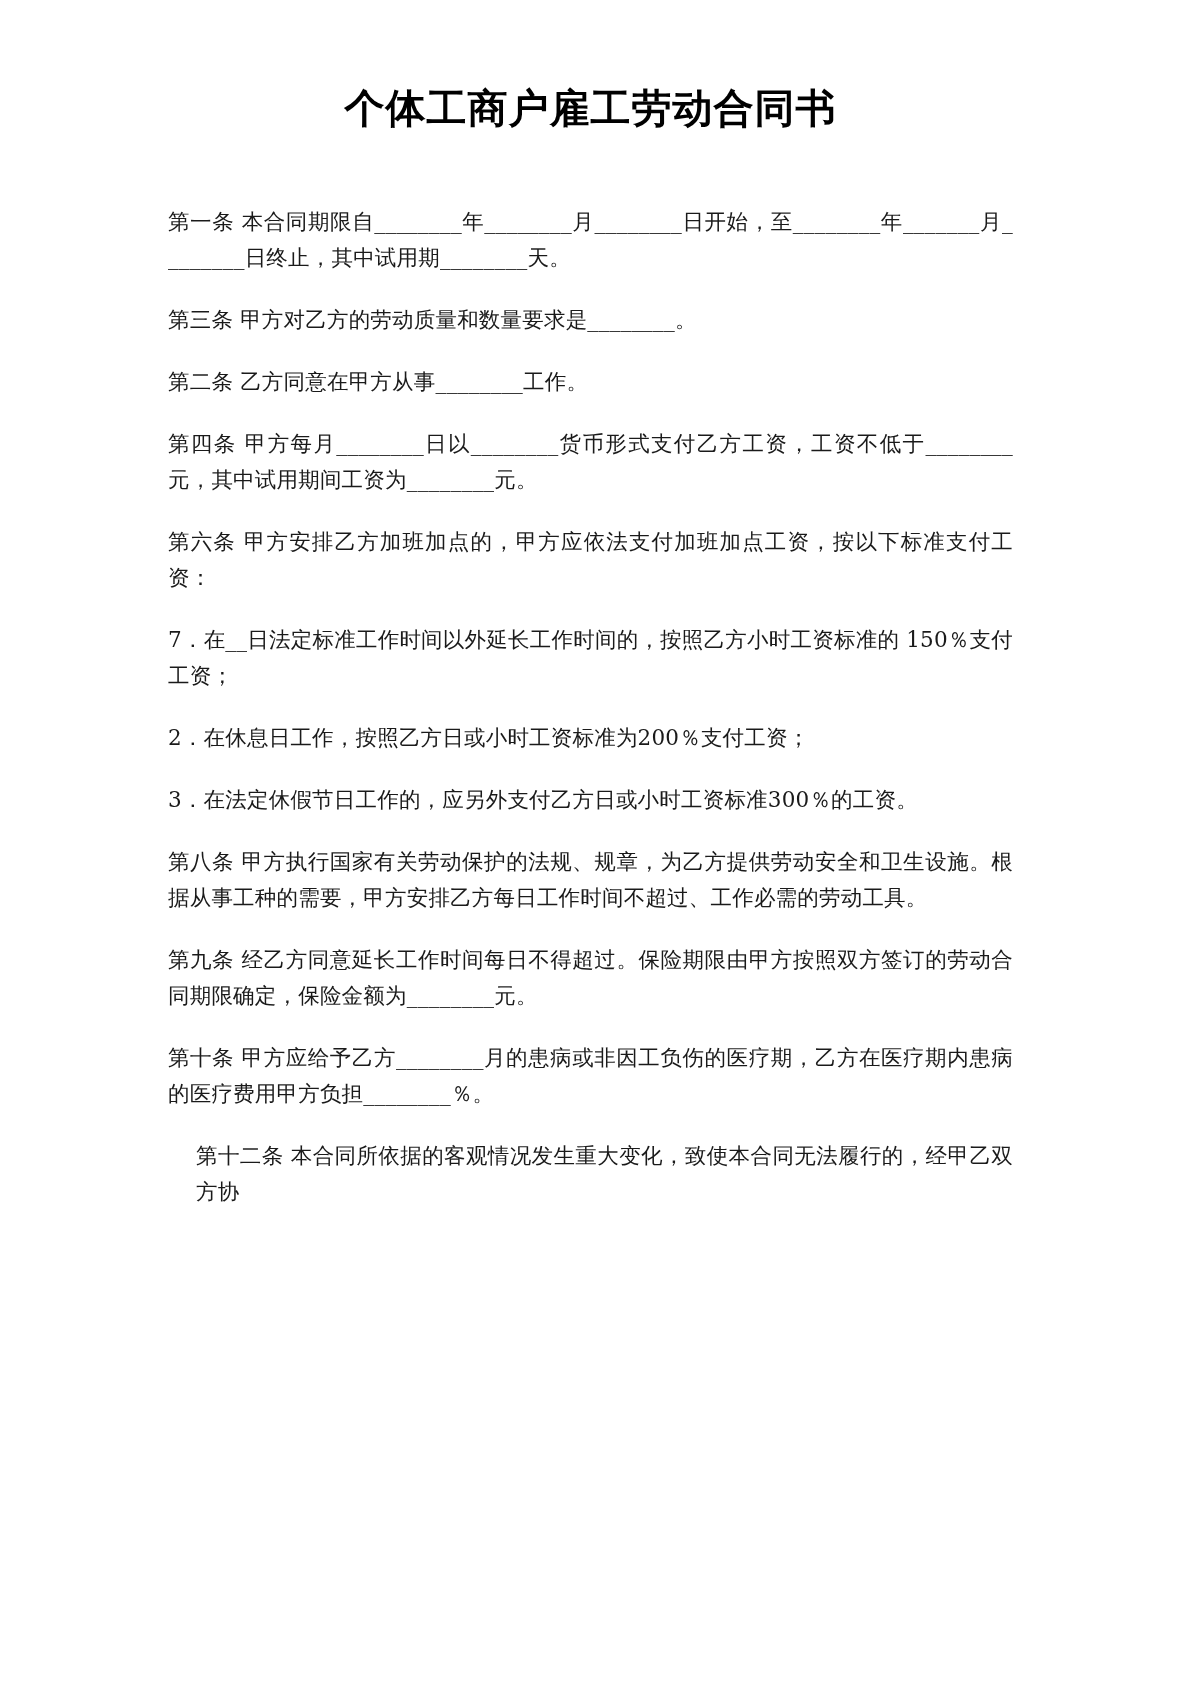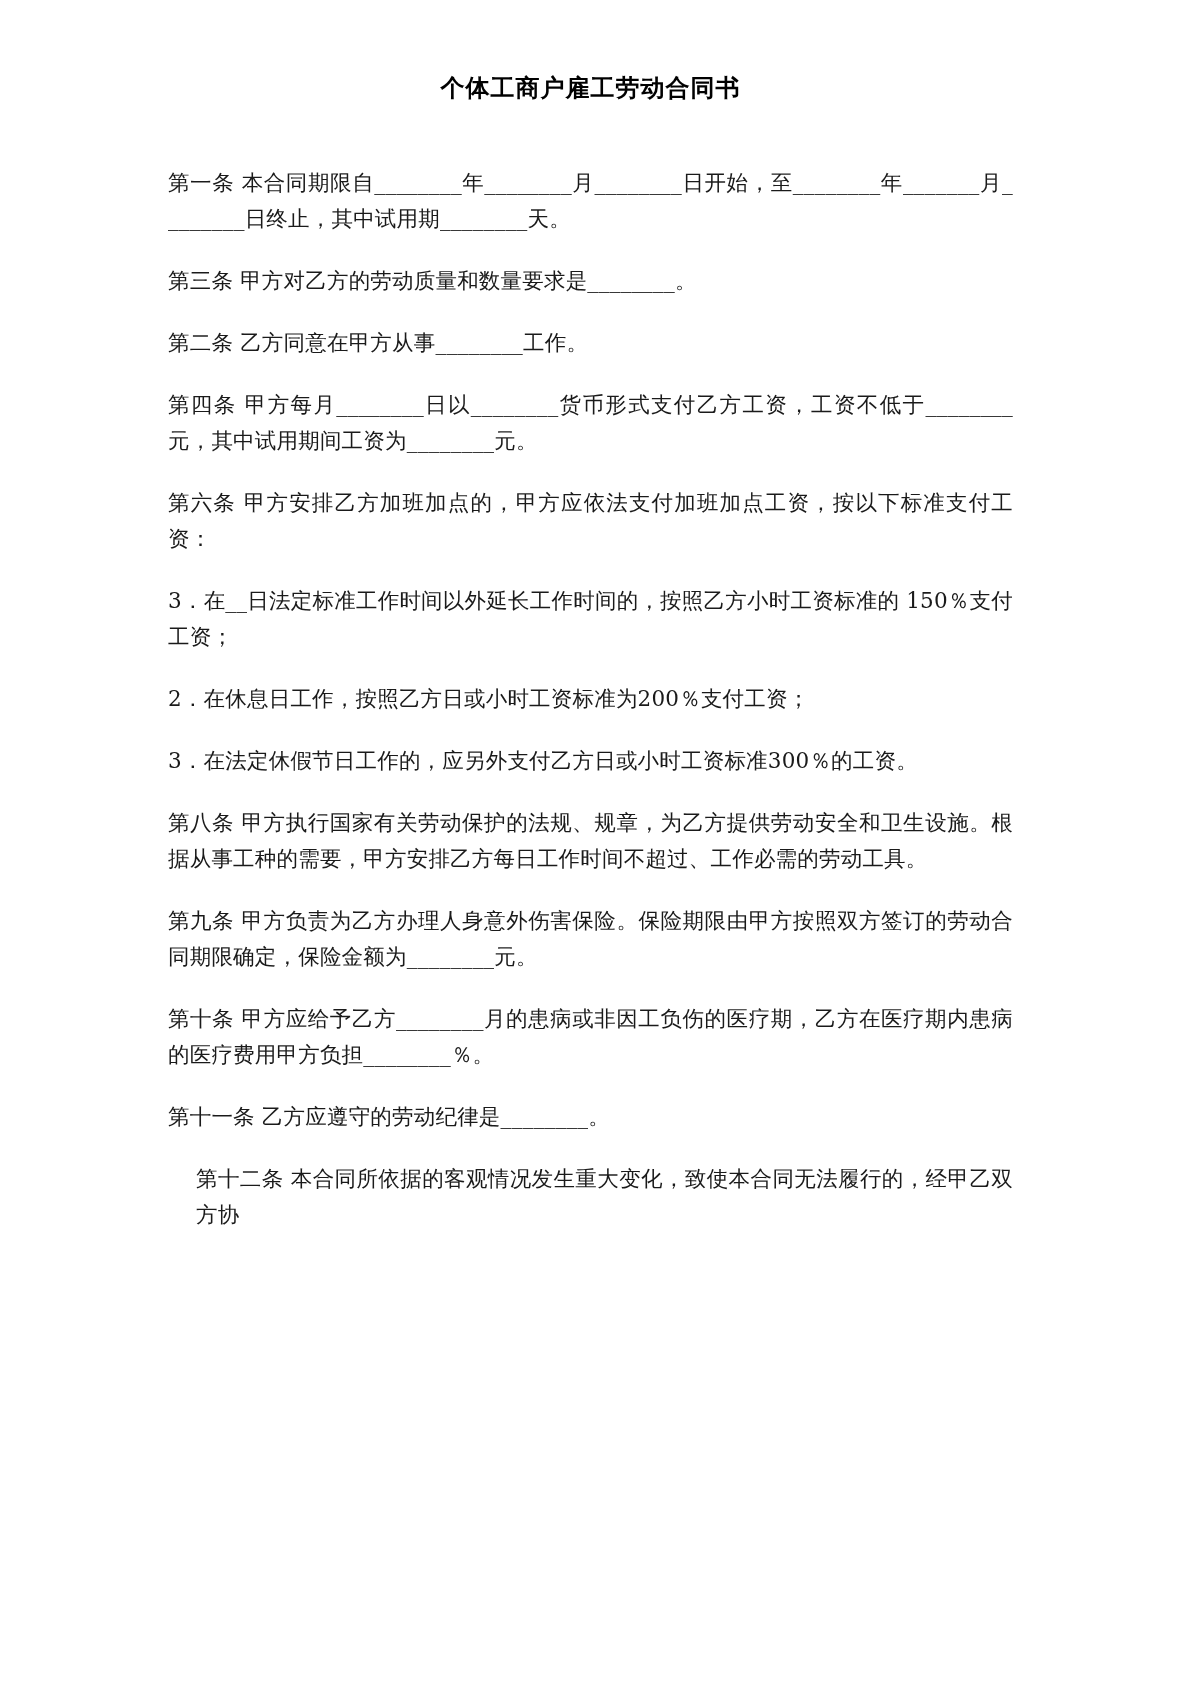--- a/index.html
+++ b/index.html
@@ -25,25 +25,25 @@
     box-sizing: border-box;
   }
   .doc-body {
     position: absolute;
     left: 168px;
     top: 0;
     width: 845px;
   }
   .doc-title {
     text-align: center;
-    font-size: 24px;
+    font-size: 40px;
     font-weight: bold;
     letter-spacing: 1px;
     line-height: 1.2;
-    margin: 6px;
+    margin: 16px;
     padding-top: 68px;
     color: #000000;
   }
   .content {
     padding-top: 56px;
   }
   p.para {
     font-size: 21.5px;
     line-height: 36px;
     margin: 0 0 26px 0;
@@ -73,32 +73,31 @@
 
       <p class="para">第三条 甲方对乙方的劳动质量和数量要求是________。</p>
 
       <p class="para">第二条 乙方同意在甲方从事________工作。</p>
 
       <p class="para">第四条 甲方每月________日以________货币形式支付乙方工资，工资不低于________元，其中试用期间工资为________元。</p>
 
 
       <p class="para">第六条 甲方安排乙方加班加点的，甲方应依法支付加班加点工资，按以下标准支付工资：</p>
 
-      <p class="para">3．在__日法定标准工作时间以外延长工作时间的，按照乙方小时工资标准的 150％支付工资；</p>
+      <p class="para">7．在__日法定标准工作时间以外延长工作时间的，按照乙方小时工资标准的 150％支付工资；</p>
 
       <p class="para">2．在休息日工作，按照乙方日或小时工资标准为200％支付工资；</p>
 
       <p class="para">3．在法定休假节日工作的，应另外支付乙方日或小时工资标准300％的工资。</p>
 
 
       <p class="para">第八条 甲方执行国家有关劳动保护的法规、规章，为乙方提供劳动安全和卫生设施。根据从事工种的需要，甲方安排乙方每日工作时间不超过、工作必需的劳动工具。</p>
 
-      <p class="para">第九条 甲方负责为乙方办理人身意外伤害保险。保险期限由甲方按照双方签订的劳动合同期限确定，保险金额为________元。</p>
+      <p class="para">第九条 经乙方同意延长工作时间每日不得超过。保险期限由甲方按照双方签订的劳动合同期限确定，保险金额为________元。</p>
 
       <p class="para">第十条 甲方应给予乙方________月的患病或非因工负伤的医疗期，乙方在医疗期内患病的医疗费用甲方负担________％。</p>
 
-      <p class="para">第十一条 乙方应遵守的劳动纪律是________。</p>
 
       <p class="para">第十二条 本合同所依据的客观情况发生重大变化，致使本合同无法履行的，经甲乙双方协</p>
 
     </div>
   </div>
 </div>
 
 </body></html>

